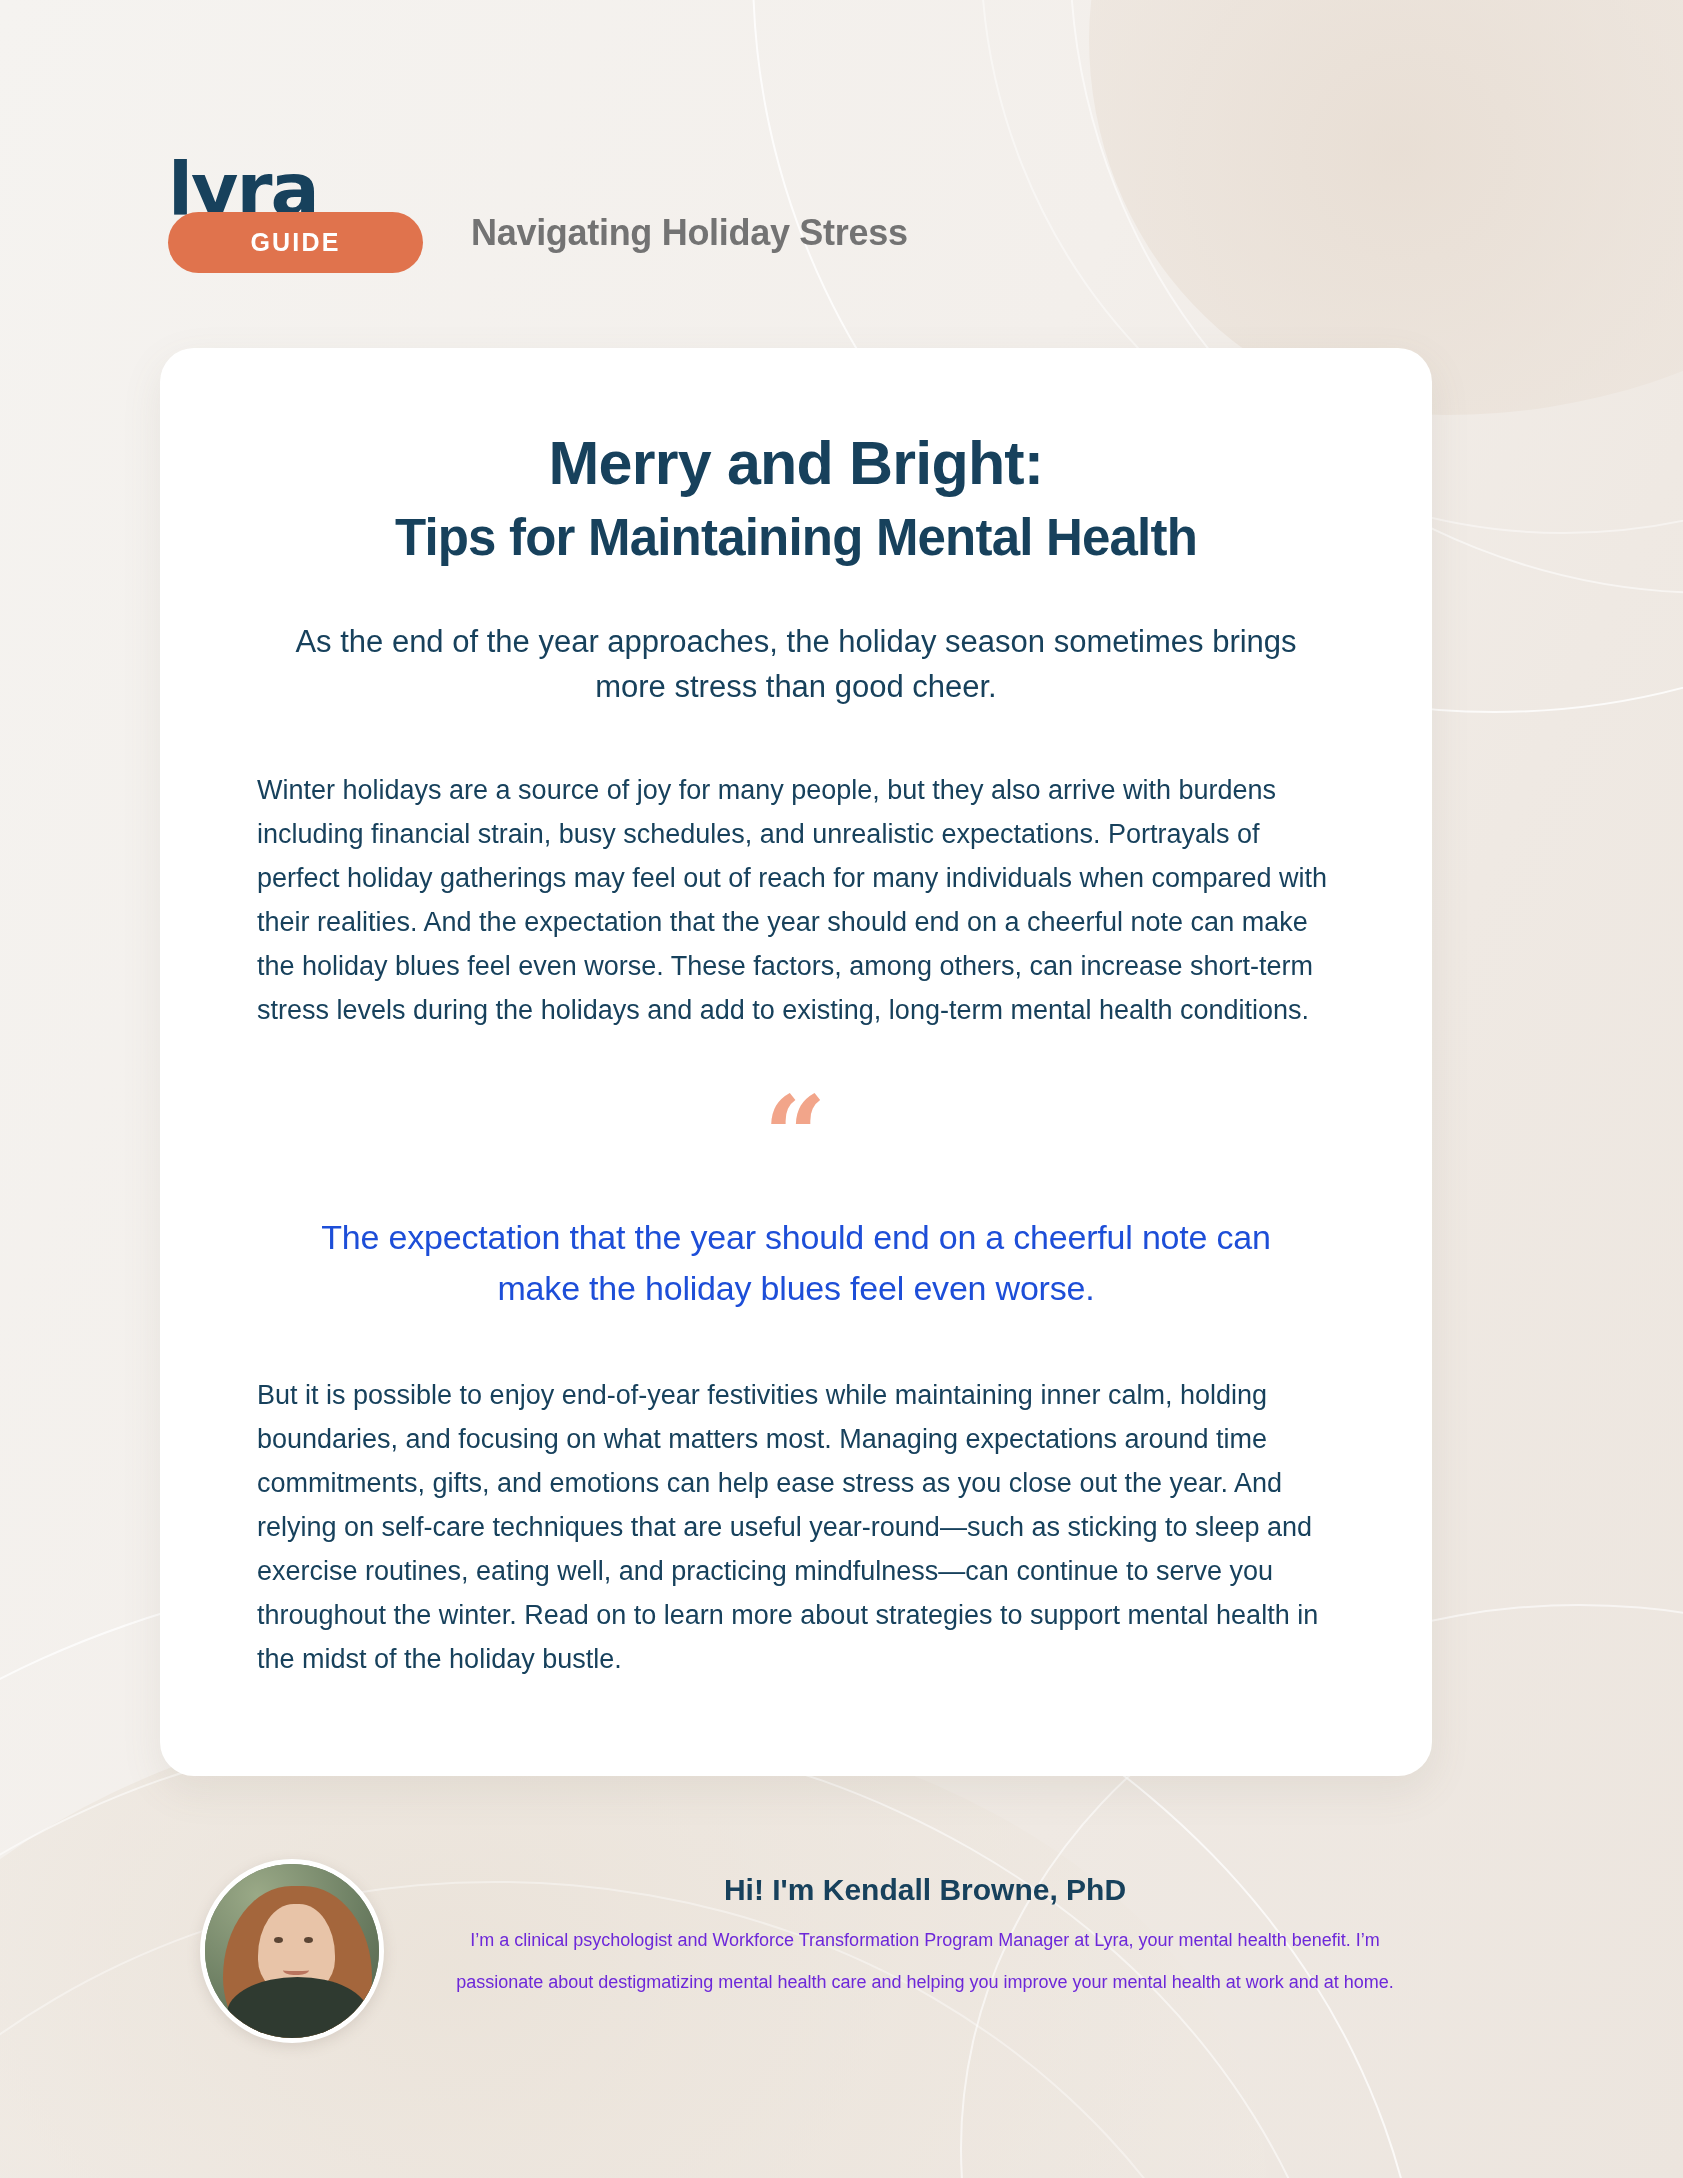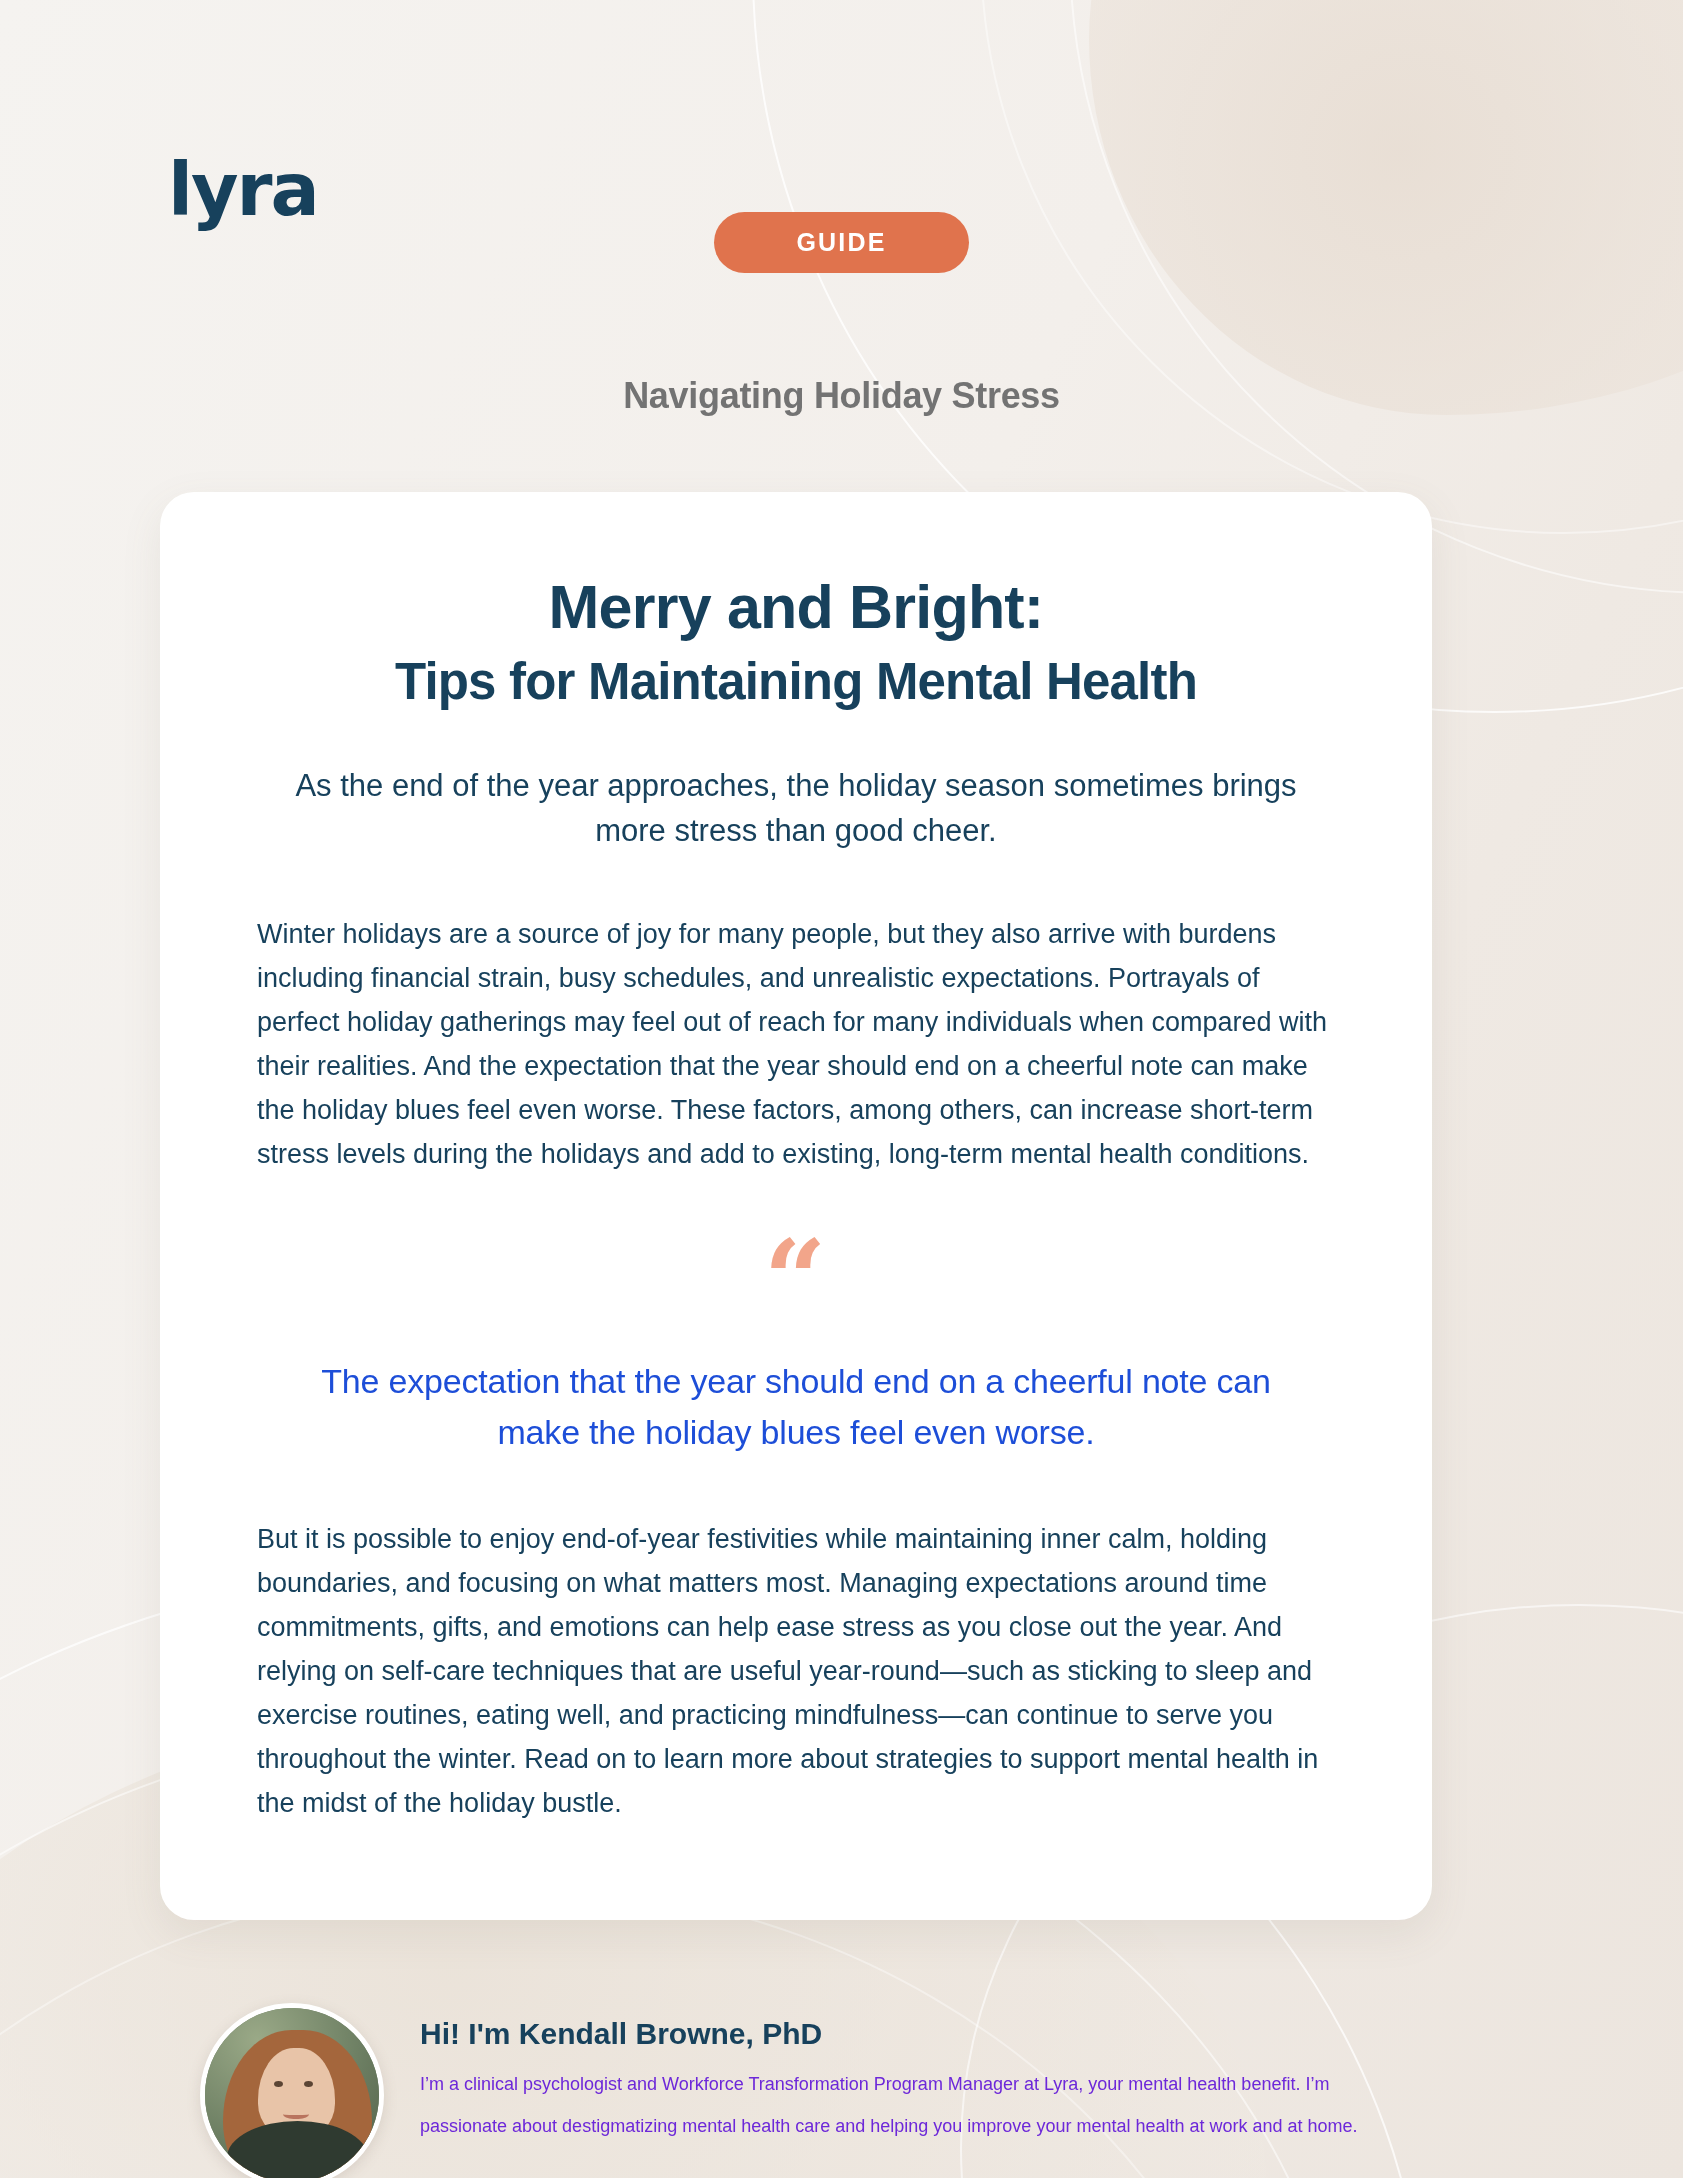--- a/index.html
+++ b/index.html
@@ -129,24 +129,22 @@
     font-family: "DejaVu Sans", sans-serif;
     font-size: 73px;
     line-height: 73px;
     font-weight: 600;
     letter-spacing: -2px;
     color: #17415c;
   }
 
   .meta-row {
     display: flex;
-    align-items: center;
-    gap: 102px;
+    gap: 48px;
     margin-top: 59px;
-    flex-direction: column;
   }
   .badge {
     background: #e0734d;
     color: #ffffff;
     border-radius: 40px;
     padding: 16px 0;
     width: 255px;
     text-align: center;
     font-size: 25px;
     font-weight: bold;
@@ -219,23 +217,24 @@
     max-width: 990px;
     letter-spacing: -0.2px;
   }
 
   
   .author {
     position: relative;
     z-index: 2;
     display: flex;
     align-items: flex-start;
-    gap: 36px;
+    gap: 56px;
     margin-top: 83px;
     padding-left: 32px;
+    text-align: center;
   }
   .avatar {
     width: 184px;
     height: 184px;
     border-radius: 50%;
     border: 5px solid #ffffff;
     box-shadow: 0 4px 14px rgba(120,105,92,0.18);
     overflow: hidden;
     flex: none;
     position: relative;

